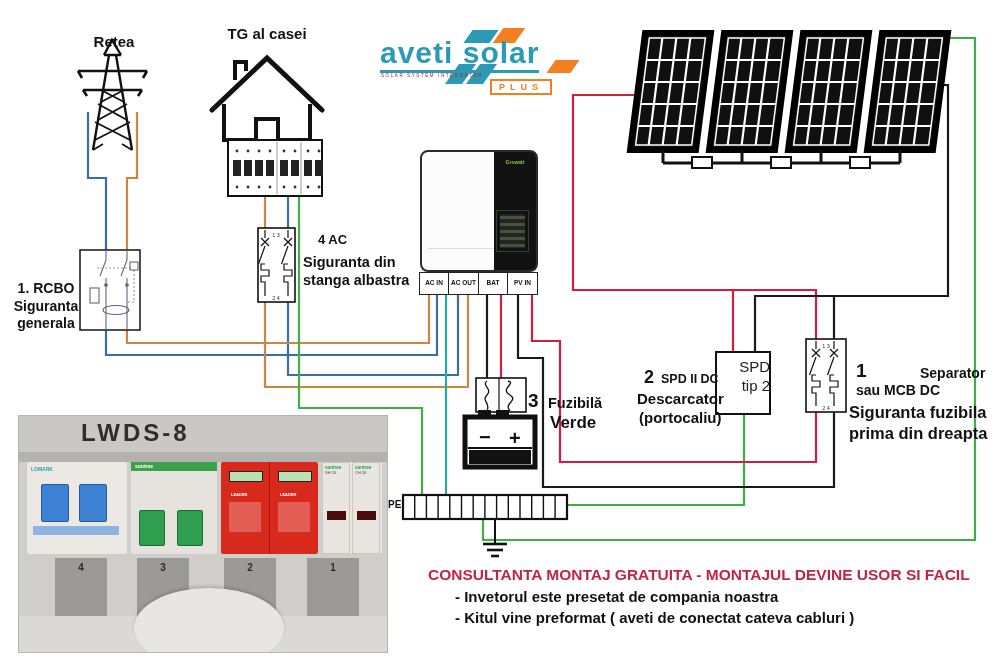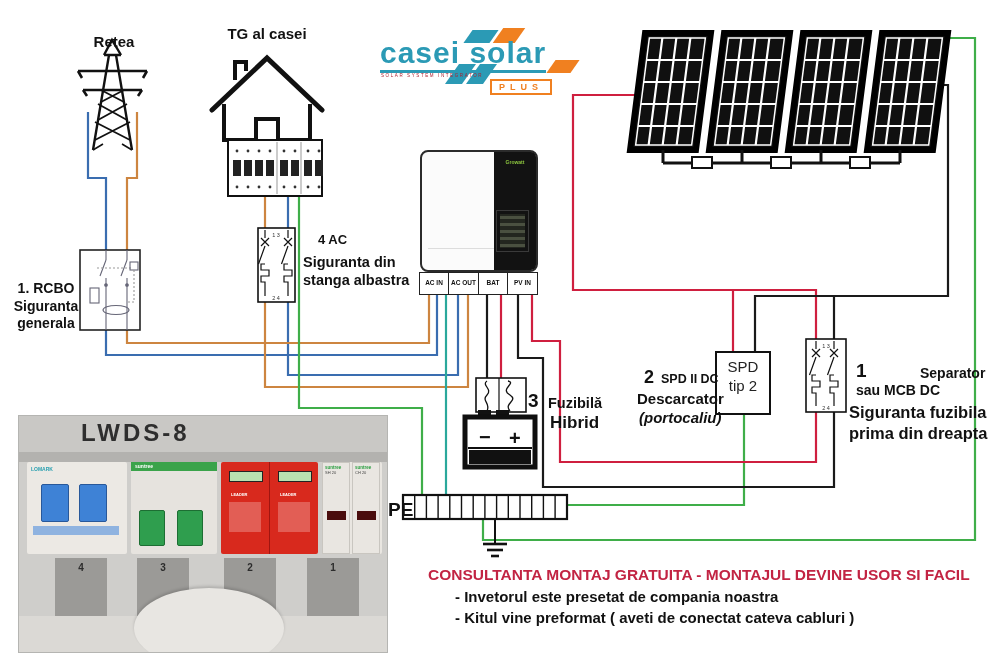--- a/index.html
+++ b/index.html
@@ -249,48 +249,48 @@
       <rect x="850" y="157" width="20" height="11" fill="#fff" stroke="#111" stroke-width="2"></rect>
     </g>
   </svg>
 
   <div class="logo">
     <div class="slash" style="left:100px;top:0px;width:26px;height:13px;background:#2b9ab5;"></div>
     <div class="slash" style="left:130px;top:-2px;width:22px;height:15px;background:#f08020;"></div>
     <div class="slash" style="left:84px;top:34px;width:17px;height:20px;background:#2b9ab5;"></div>
     <div class="slash" style="left:105px;top:34px;width:17px;height:20px;background:#2b9ab5;"></div>
     <div class="slash" style="left:183px;top:30px;width:24px;height:13px;background:#f08020;"></div>
-    <div class="logo-name">casei solar</div>
+    <div class="logo-name">aveti solar</div>
     <div class="logo-tag">SOLAR SYSTEM INTEGRATOR</div>
     <div class="logo-plus">PLUS</div>
   </div>
 
   <div class="lbl" style="left:85px;top:33px;width:58px;text-align:center;font-size:15px;">Retea</div>
   <div class="lbl" style="left:213px;top:25px;width:108px;text-align:center;font-size:15px;">TG al casei</div>
   <div class="lbl" style="left:0px;top:280px;width:78px;text-align:center;font-size:14px;line-height:1.25;margin-left:7px;">1. RCBO
 Siguranta
 generala</div>
   <div class="lbl" style="left:318px;top:233px;font-size:13px;">4 AC</div>
   <div class="lbl" style="left:303px;top:253px;width:125px;font-size:14.5px;line-height:1.25;">Siguranta din
 stanga albastra</div>
   <span class="lbl num" style="left:528px;top:390px;">3</span>
   <span class="lbl" style="left:548px;top:395px;font-size:14.5px;">Fuzibilă</span>
-  <span class="lbl" style="left:550px;top:413px;font-size:17px;">Hibrid</span>
+  <span class="lbl" style="left:550px;top:413px;font-size:17px;">Verde</span>
   <span class="lbl" style="left:644px;top:367px;font-size:18px;">2</span>
   <span class="lbl" style="left:661px;top:372px;font-size:12.5px;">SPD II DC</span>
   <div class="lbl" style="left:637px;top:390px;font-size:15px;">Descarcator</div>
-  <div class="lbl" style="left:639px;top:409px;font-size:15px;font-style:italic;">(portocaliu)</div>
-  <div class="lbl" style="left:716px;top:358px;width:54px;text-align:center;font-size:15px;font-weight:normal;line-height:1.25;color:#222;">SPD
+  <div class="lbl" style="left:639px;top:409px;font-size:15px;">(portocaliu)</div>
+  <div class="lbl" style="left:716px;top:358px;width:54px;text-align:right;font-size:15px;font-weight:normal;line-height:1.25;color:#222;">SPD
 tip 2</div>
   <span class="lbl num" style="left:856px;top:360px;">1</span>
   <span class="lbl" style="left:874px;top:365px;font-size:14px;margin-left:46px;">Separator</span>
   <div class="lbl" style="left:856px;top:382px;font-size:14px;">sau MCB DC</div>
   <div class="lbl" style="left:849px;top:402px;font-size:16.5px;line-height:1.3;">Siguranta fuzibila
 prima din dreapta</div>
-  <div class="lbl" style="left:388px;top:499px;font-size:19px;">PE</div>
+  <div class="lbl" style="left:388px;top:499px;font-size:10px;">PE</div>
 
   <div class="inverter">
     <div class="inv-seam"></div>
     <div class="inv-black">
       <div class="inv-brand">Growatt</div>
       <div class="inv-display" style="position:absolute;right:7px;top:58px;"></div>
     </div>
   </div>
   <div class="ports">
     <div class="port">AC IN</div>

